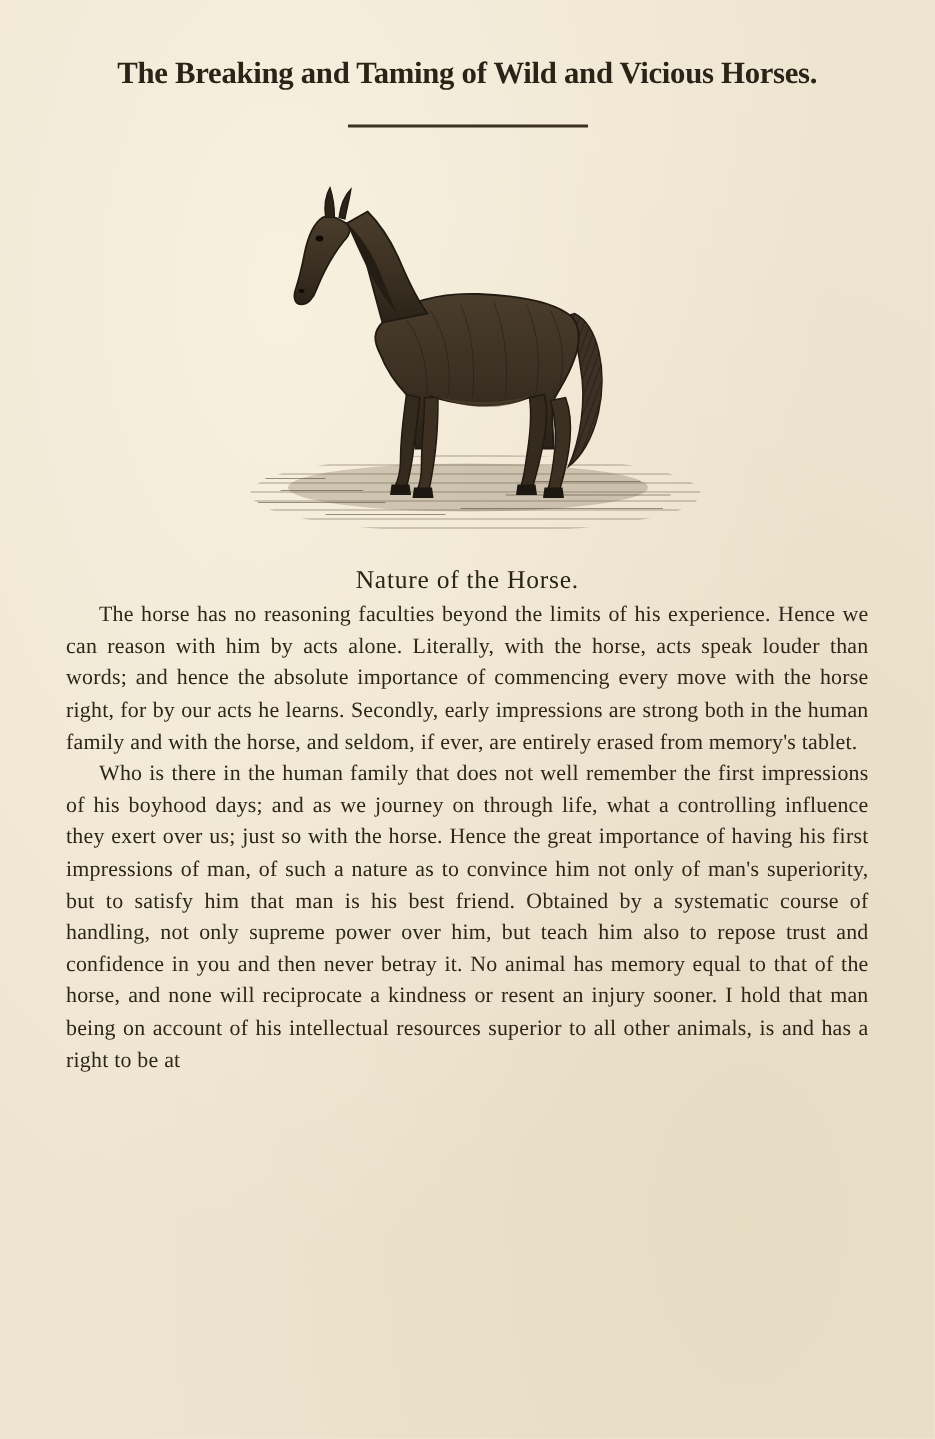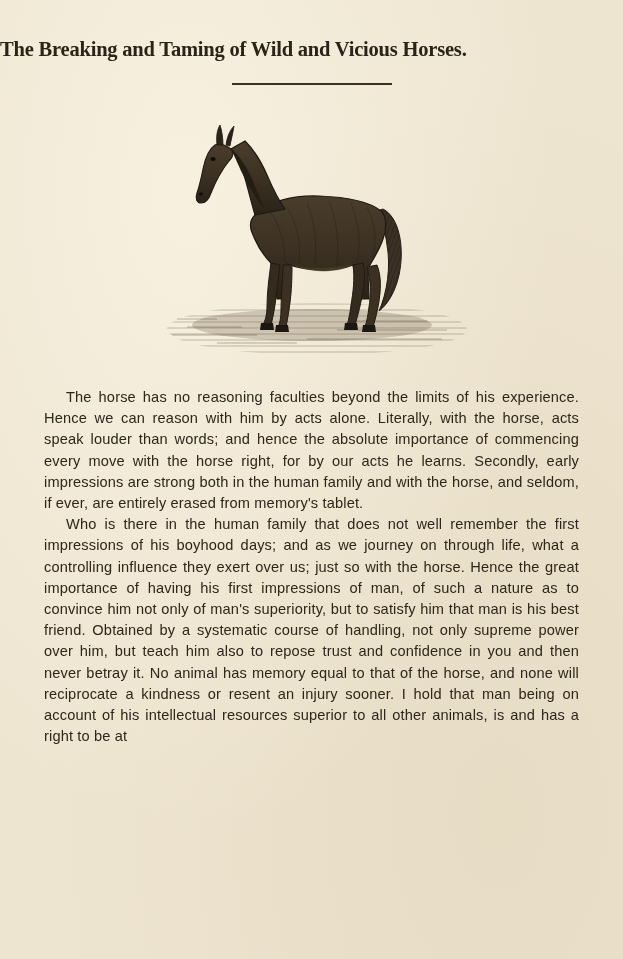--- a/index.html
+++ b/index.html
@@ -29,20 +29,21 @@
   .page-number {
     text-align: center;
     font-size: 15px;
     letter-spacing: 1px;
     margin-top: 47px;
     font-family: "Liberation Serif", serif;
     font-weight: 700;
     color: #332a1d;
   }
   .chapter-title {
+    text-align: center;
     font-size: 20.5px;
     font-weight: 700;
     margin-top: 38px;
     letter-spacing: -0.2px;
     color: #2a2317;
     font-family: "Liberation Serif", serif;
     white-space: nowrap;
   }
   .rule {
     width: 160px;
@@ -59,26 +60,26 @@
   .figure svg { display: block; }
   .section-title {
     text-align: center;
     font-size: 17px;
     margin-top: 10px;
     letter-spacing: 0.5px;
     color: #2a2317;
     font-family: "Liberation Serif", serif;
   }
   .body-text {
-    margin: 20px 44px 0 44px;
+    margin: 3px 44px 0 44px;
     font-size: 14.6px;
     line-height: 21.2px;
     text-align: justify;
     color: #2d2619;
-    font-family: Liberation Sans, sans-serif;
+    font-family: Liberation Serif, serif;
     letter-spacing: 0.15px;
   }
   .body-text p {
     margin: 0;
     text-indent: 22px;
   }
   .body-text p + p { margin-top: 0px; }
 </style>
 </head>
 <body>
@@ -168,19 +169,20 @@
 
       <path d="M206 168 C208 182 206 196 204 208 C203 216 202 222 200 228 L208 228 C211 218 214 206 216 194 C218 182 218 174 216 166 Z" fill="#342a1e" stroke="#201a12" stroke-width="1"></path>
       <path d="M220 170 C224 184 224 198 222 210 C221 218 220 224 218 230 L226 230 C229 220 232 208 233 196 C234 184 233 176 230 168 Z" fill="#3b3022" stroke="#201a12" stroke-width="1"></path>
       <path d="M198 226 L210 226 L211 233 L197 233 Z" fill="#1c1710"></path>
       <path d="M216 228 L228 228 L229 235 L215 235 Z" fill="#1c1710"></path>
 
       <path d="M140 166 C156 172 184 173 206 167 C194 176 166 178 140 166 Z" fill="#55472f" opacity="0.5"></path>
     </svg>
   </div>
 
+  <div class="section-title">Nature of the Horse.</div>
 
   <div class="body-text">
     <p>The horse has no reasoning faculties beyond the limits of his experience.   Hence we can reason with him by acts alone.   Literally, with the horse, acts speak louder than words; and hence the absolute importance of commencing every move with the horse right, for by our acts he learns.   Secondly, early impressions are strong both in the human family and with the horse, and seldom, if ever, are entirely erased from memory's tablet.</p>
     <p>Who is there in the human family that does not well remember the first impressions of his boyhood days; and as we journey on through life, what a controlling influence they exert over us; just so with the horse.   Hence the great importance of having his first impressions of man, of such a nature as to convince him not only of man's superiority, but to satisfy him that man is his best friend.   Obtained by a systematic course of handling, not only supreme power over him, but teach him also to repose trust and confidence in you and then never betray it.   No animal has memory equal to that of the horse, and none will reciprocate a kindness or resent an injury sooner.   I hold that man being on account of his intellectual resources superior to all other animals, is and has a right to be at</p>
   </div>
 
 </div>
 
 </body></html>

